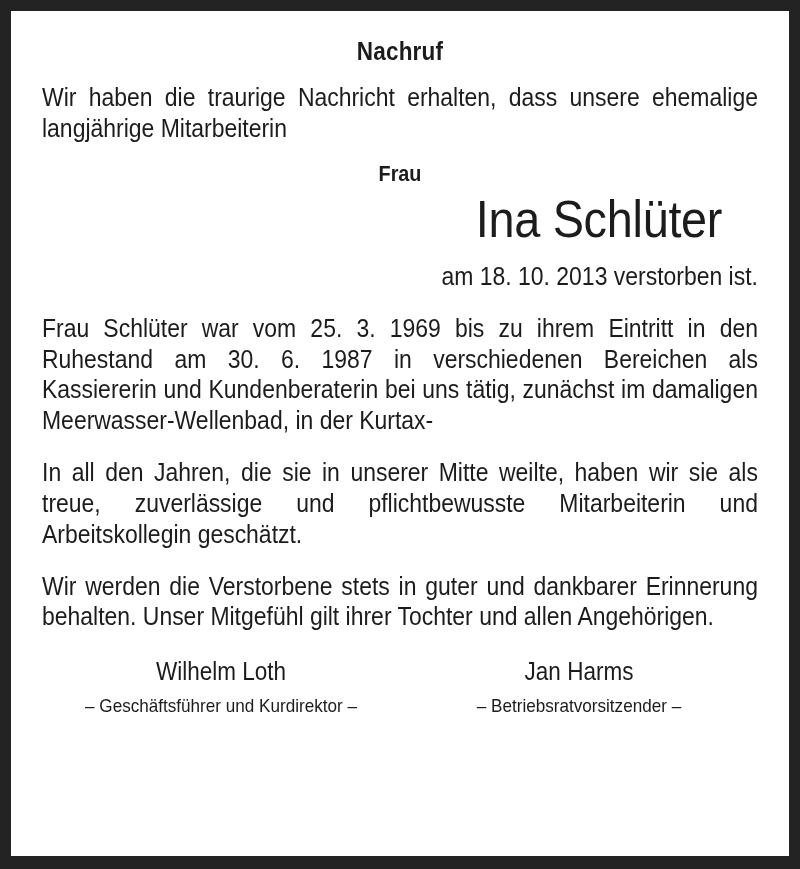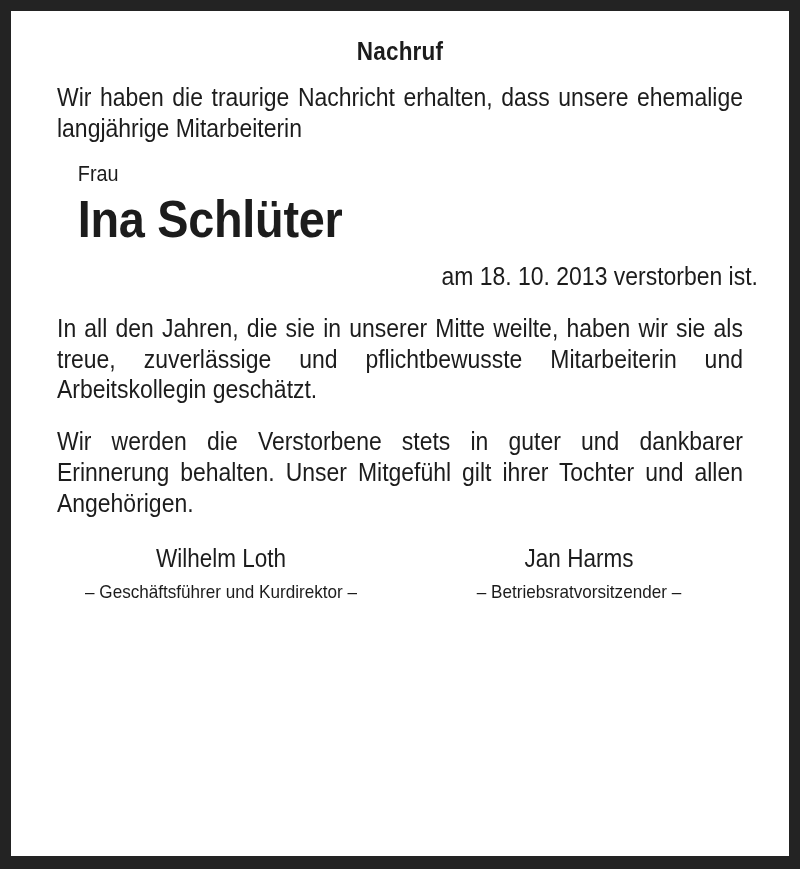--- a/index.html
+++ b/index.html
@@ -51,41 +51,42 @@
     text-align: center;
     letter-spacing: 0.2px;
     margin: 0 0 16px 0;
   }
 
   .para {
     font-size: 25.5px;
     line-height: 1.21;
     text-align: justify;
     text-justify: inter-word;
-    margin: 15px;
+    margin: 0;
     hyphens: none;
   }
   .para.last-flush {
     text-align-last: left;
   }
 
   .intro {
     margin-bottom: 17px;
   }
 
   .salutation {
     font-size: 22px;
-    font-weight: normal;
+    font-weight: bold;
+    text-align: center;
     margin: 0 0 4px 0;
   }
 
   .deceased-name {
     font-size: 52px;
-    font-weight: bold;
-    text-align: left;
+    font-weight: normal;
+    text-align: right;
     letter-spacing: -0.3px;
     line-height: 1.08;
     margin: 0 0 14px 0;
   }
 
   .death-line {
     font-size: 25.5px;
     line-height: 1.21;
     text-align: right;
     margin: 0 0 21px 0;
@@ -142,20 +143,23 @@
     </div>
 
     <div class="deceased-name">
       <span class="cond-c">Ina Schlüter</span>
     </div>
 
     <div class="death-line">
       <span class="cond">am 18. 10. 2013 verstorben ist.</span>
     </div>
 
+    <p class="para body-para">
+      <span class="cond">Frau Schlüter war vom 25. 3. 1969 bis zu ihrem Eintritt in den Ruhestand am 30. 6. 1987 in verschiedenen Bereichen als Kassiererin und Kundenberaterin bei uns tätig, zunächst im damaligen Meerwasser-Wellenbad, in der Kurtax-</span>
+    </p>
 
     <p class="para body-para last-flush">
       <span class="cond">In all den Jahren, die sie in unserer Mitte weilte, haben wir sie als treue, zuverlässige und pflichtbewusste Mitarbeiterin und Arbeitskollegin geschätzt.</span>
     </p>
 
     <p class="para body-para last-flush">
       <span class="cond">Wir werden die Verstorbene stets in guter und dankbarer Erinnerung behalten. Unser Mitgefühl gilt ihrer Tochter und allen Angehörigen.</span>
     </p>
 
 

